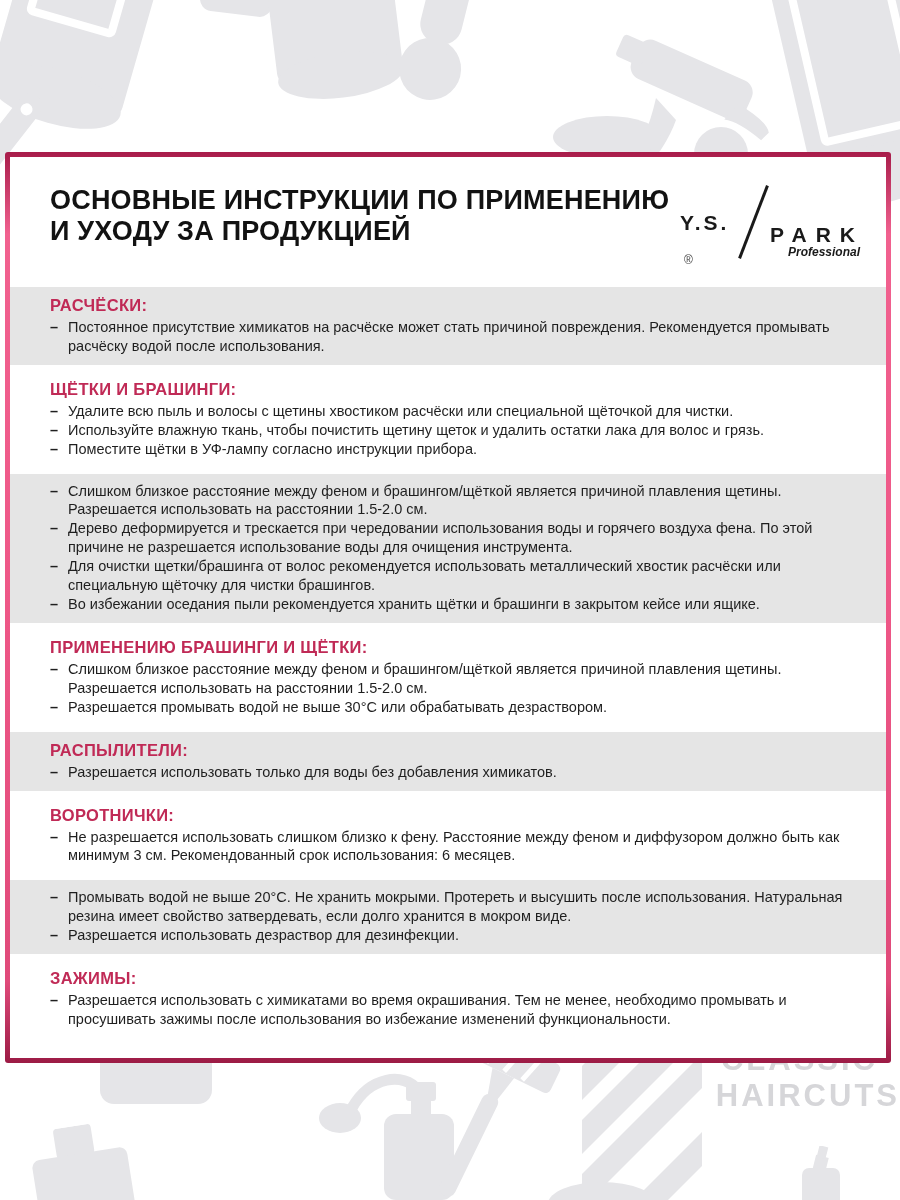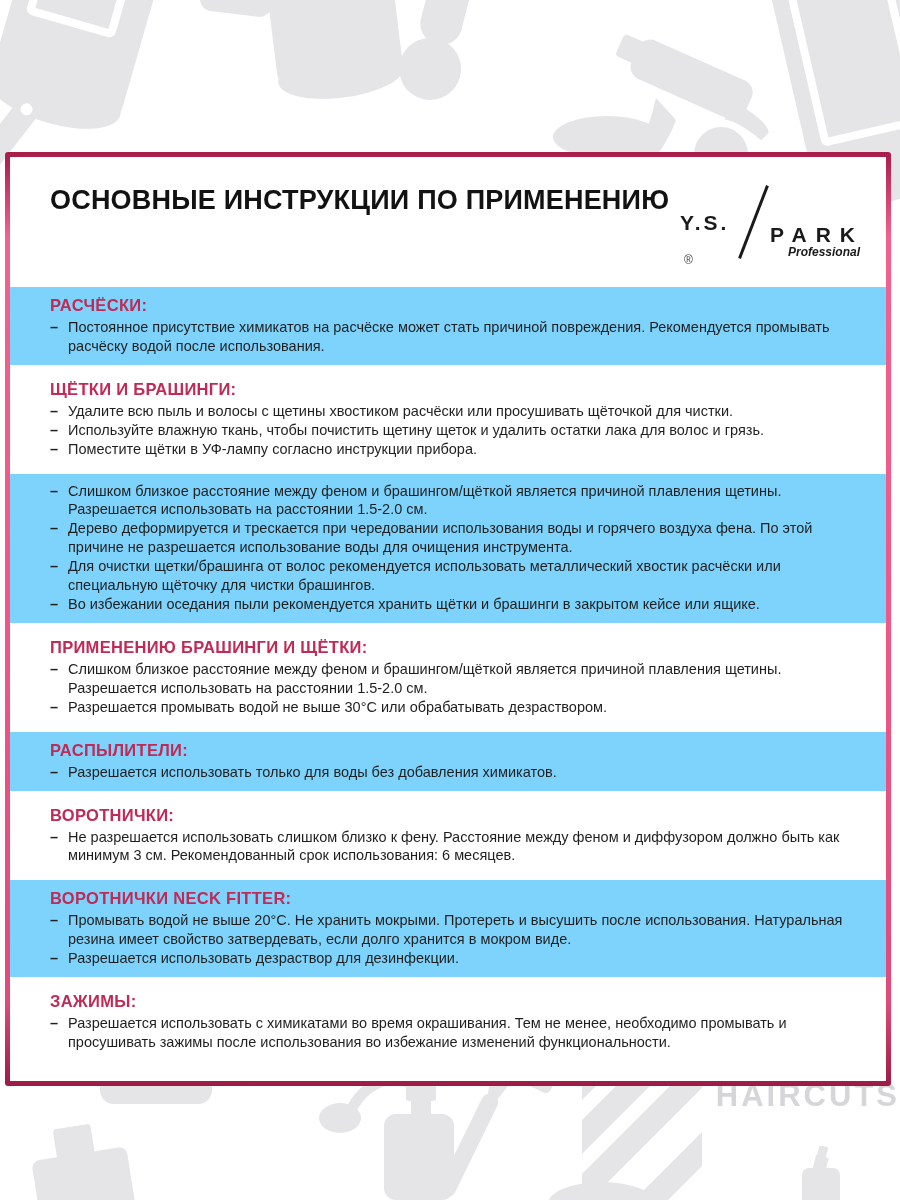--- a/index.html
+++ b/index.html
@@ -53,21 +53,21 @@
   .logo-park { font-size:21px; font-weight:bold; color:#1a1a1a; letter-spacing:9px; margin-right:-6px;margin-top:12px; }
   .logo-slash {
     position:absolute; left:78px; top:-4px; width:3px; height:78px;
     background:#1a1a1a; transform:rotate(21deg);
   }
   .logo-sub { position:absolute; right:0; bottom:8px; font-size:12px; font-weight:bold; font-style:italic; color:#1a1a1a;margin-left:20px; }
   .logo-reg { position:absolute; left:10px; bottom:0; font-size:12px; color:#444; }
 
   
   .section { padding:8px 28px 9px 40px; margin-bottom:6px; }
-  .section.tinted { background:#7dd3fc; }
+  .section.tinted { background:#e5e5e5; }
   .sec-heading {
     color:#c02a56; font-weight:bold; font-size:16.5px; line-height:20px;
     letter-spacing:.3px; margin-bottom:3px;
   }
   .sec-list { }
   .li { display:flex; font-size:14.5px; line-height:18.9px; color:#1f1f1f; }
   .dash { flex:0 0 18px; font-weight:bold; }
   .li-text { flex:1 1 auto; }
 </style>
 </head>
@@ -170,20 +170,21 @@
   <div class="wm1">CLASSIC</div>
   <div class="wm2">HAIRCUTS</div>
 </div>
 
 <div class="card">
   <div class="card-inner">
 
     <div class="card-header">
       <h1 class="title">
         <span>ОСНОВНЫЕ ИНСТРУКЦИИ ПО ПРИМЕНЕНИЮ</span><br>
+        <span>И УХОДУ ЗА ПРОДУКЦИЕЙ</span>
       </h1>
       <div class="logo">
         <div class="logo-row">
           <span class="logo-ys">Y.S.</span>
           <span class="logo-park">PARK</span>
         </div>
         <div class="logo-slash"></div>
         <div class="logo-sub">Professional</div>
         <div class="logo-reg">®</div>
       </div>
@@ -198,21 +199,21 @@
               <span class="li-text">Постоянное присутствие химикатов на расчёске может стать причиной повреждения. Рекомендуется промывать расчёску водой после использования.</span>
             </div>
           </div>
   </div>
 
   <div class="section">
     <div class="sec-heading">ЩЁТКИ И БРАШИНГИ:</div>
     <div class="sec-list">
             <div class="li">
               <span class="dash">–</span>
-              <span class="li-text">Удалите всю пыль и волосы с щетины хвостиком расчёски или просушивать щёточкой для чистки.</span>
+              <span class="li-text">Удалите всю пыль и волосы с щетины хвостиком расчёски или специальной щёточкой для чистки.</span>
             </div>
             <div class="li">
               <span class="dash">–</span>
               <span class="li-text">Используйте влажную ткань, чтобы почистить щетину щеток и удалить остатки лака для волос и грязь.</span>
             </div>
             <div class="li">
               <span class="dash">–</span>
               <span class="li-text">Поместите щётки в УФ-лампу согласно инструкции прибора.</span>
             </div>
           </div>
@@ -267,21 +268,20 @@
     <div class="sec-heading">ВОРОТНИЧКИ:</div>
     <div class="sec-list">
             <div class="li">
               <span class="dash">–</span>
               <span class="li-text">Не разрешается использовать слишком близко к фену. Расстояние между феном и диффузором должно быть как минимум 3 см. Рекомендованный срок использования: 6 месяцев.</span>
             </div>
           </div>
   </div>
 
   <div class="section tinted">
-    <div class="sec-heading">ВОРОТНИЧКИ NECK FITTER:</div>
     <div class="sec-list">
             <div class="li">
               <span class="dash">–</span>
               <span class="li-text">Промывать водой не выше 20°C. Не хранить мокрыми. Протереть и высушить после использования. Натуральная резина имеет свойство затвердевать, если долго хранится в мокром виде.</span>
             </div>
             <div class="li">
               <span class="dash">–</span>
               <span class="li-text">Разрешается использовать дезраствор для дезинфекции.</span>
             </div>
           </div>

